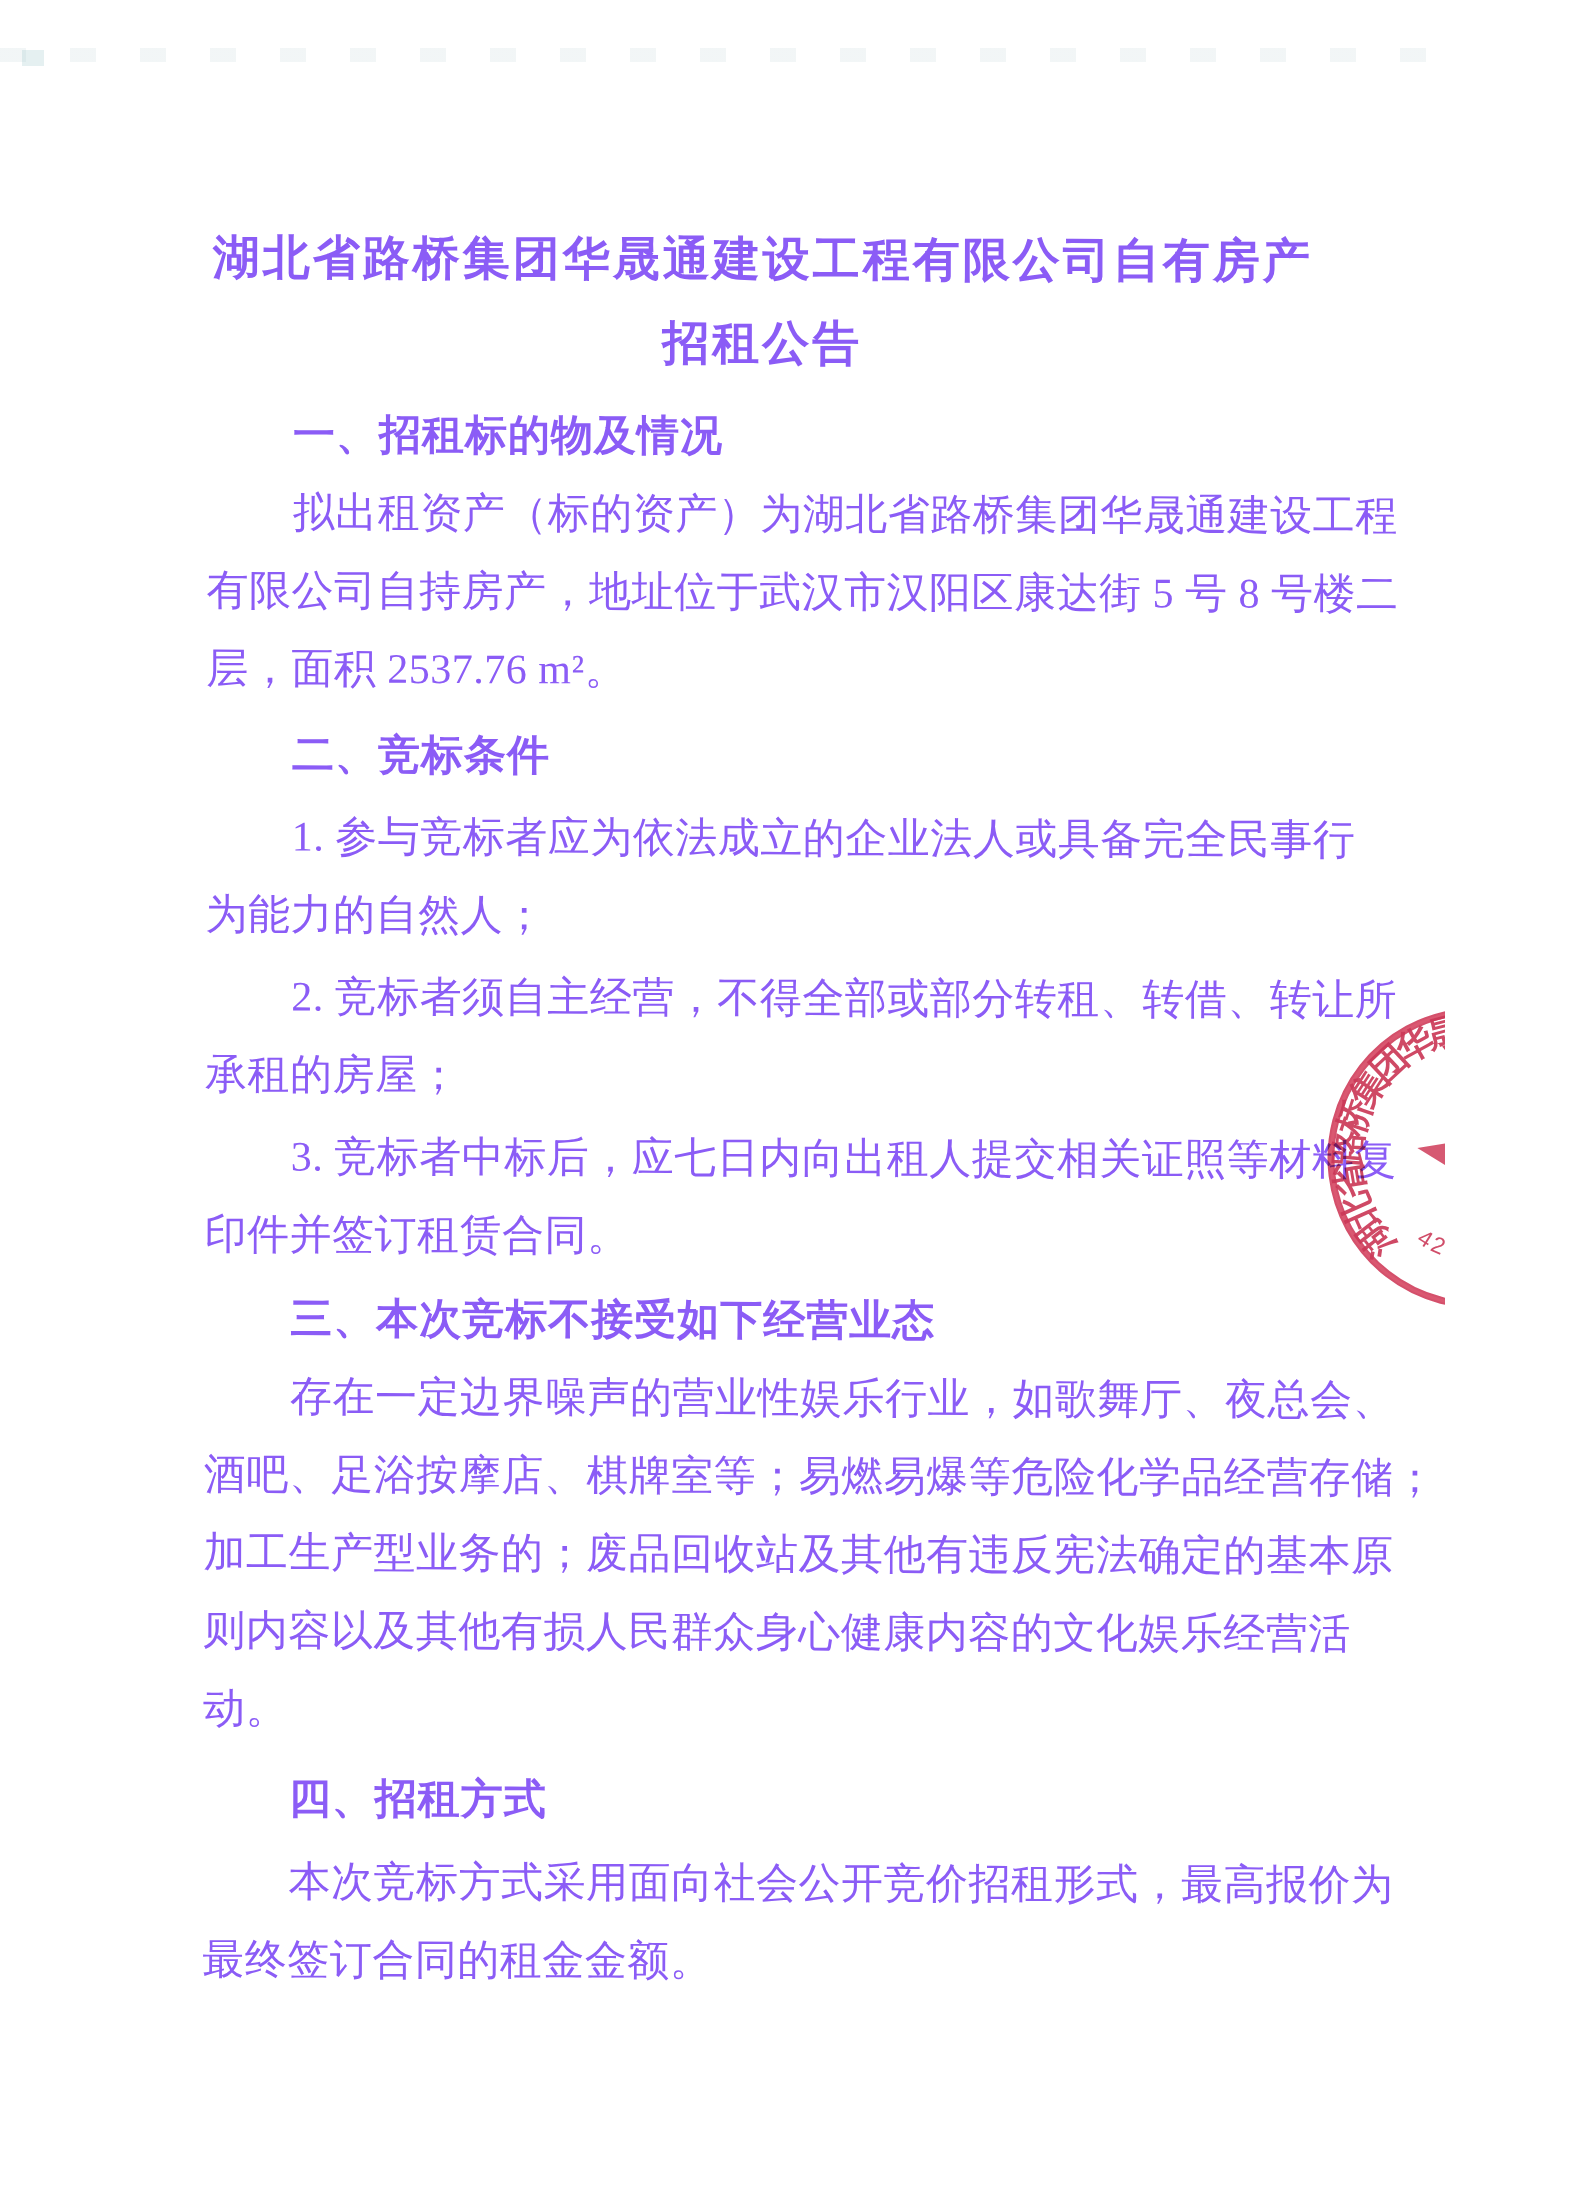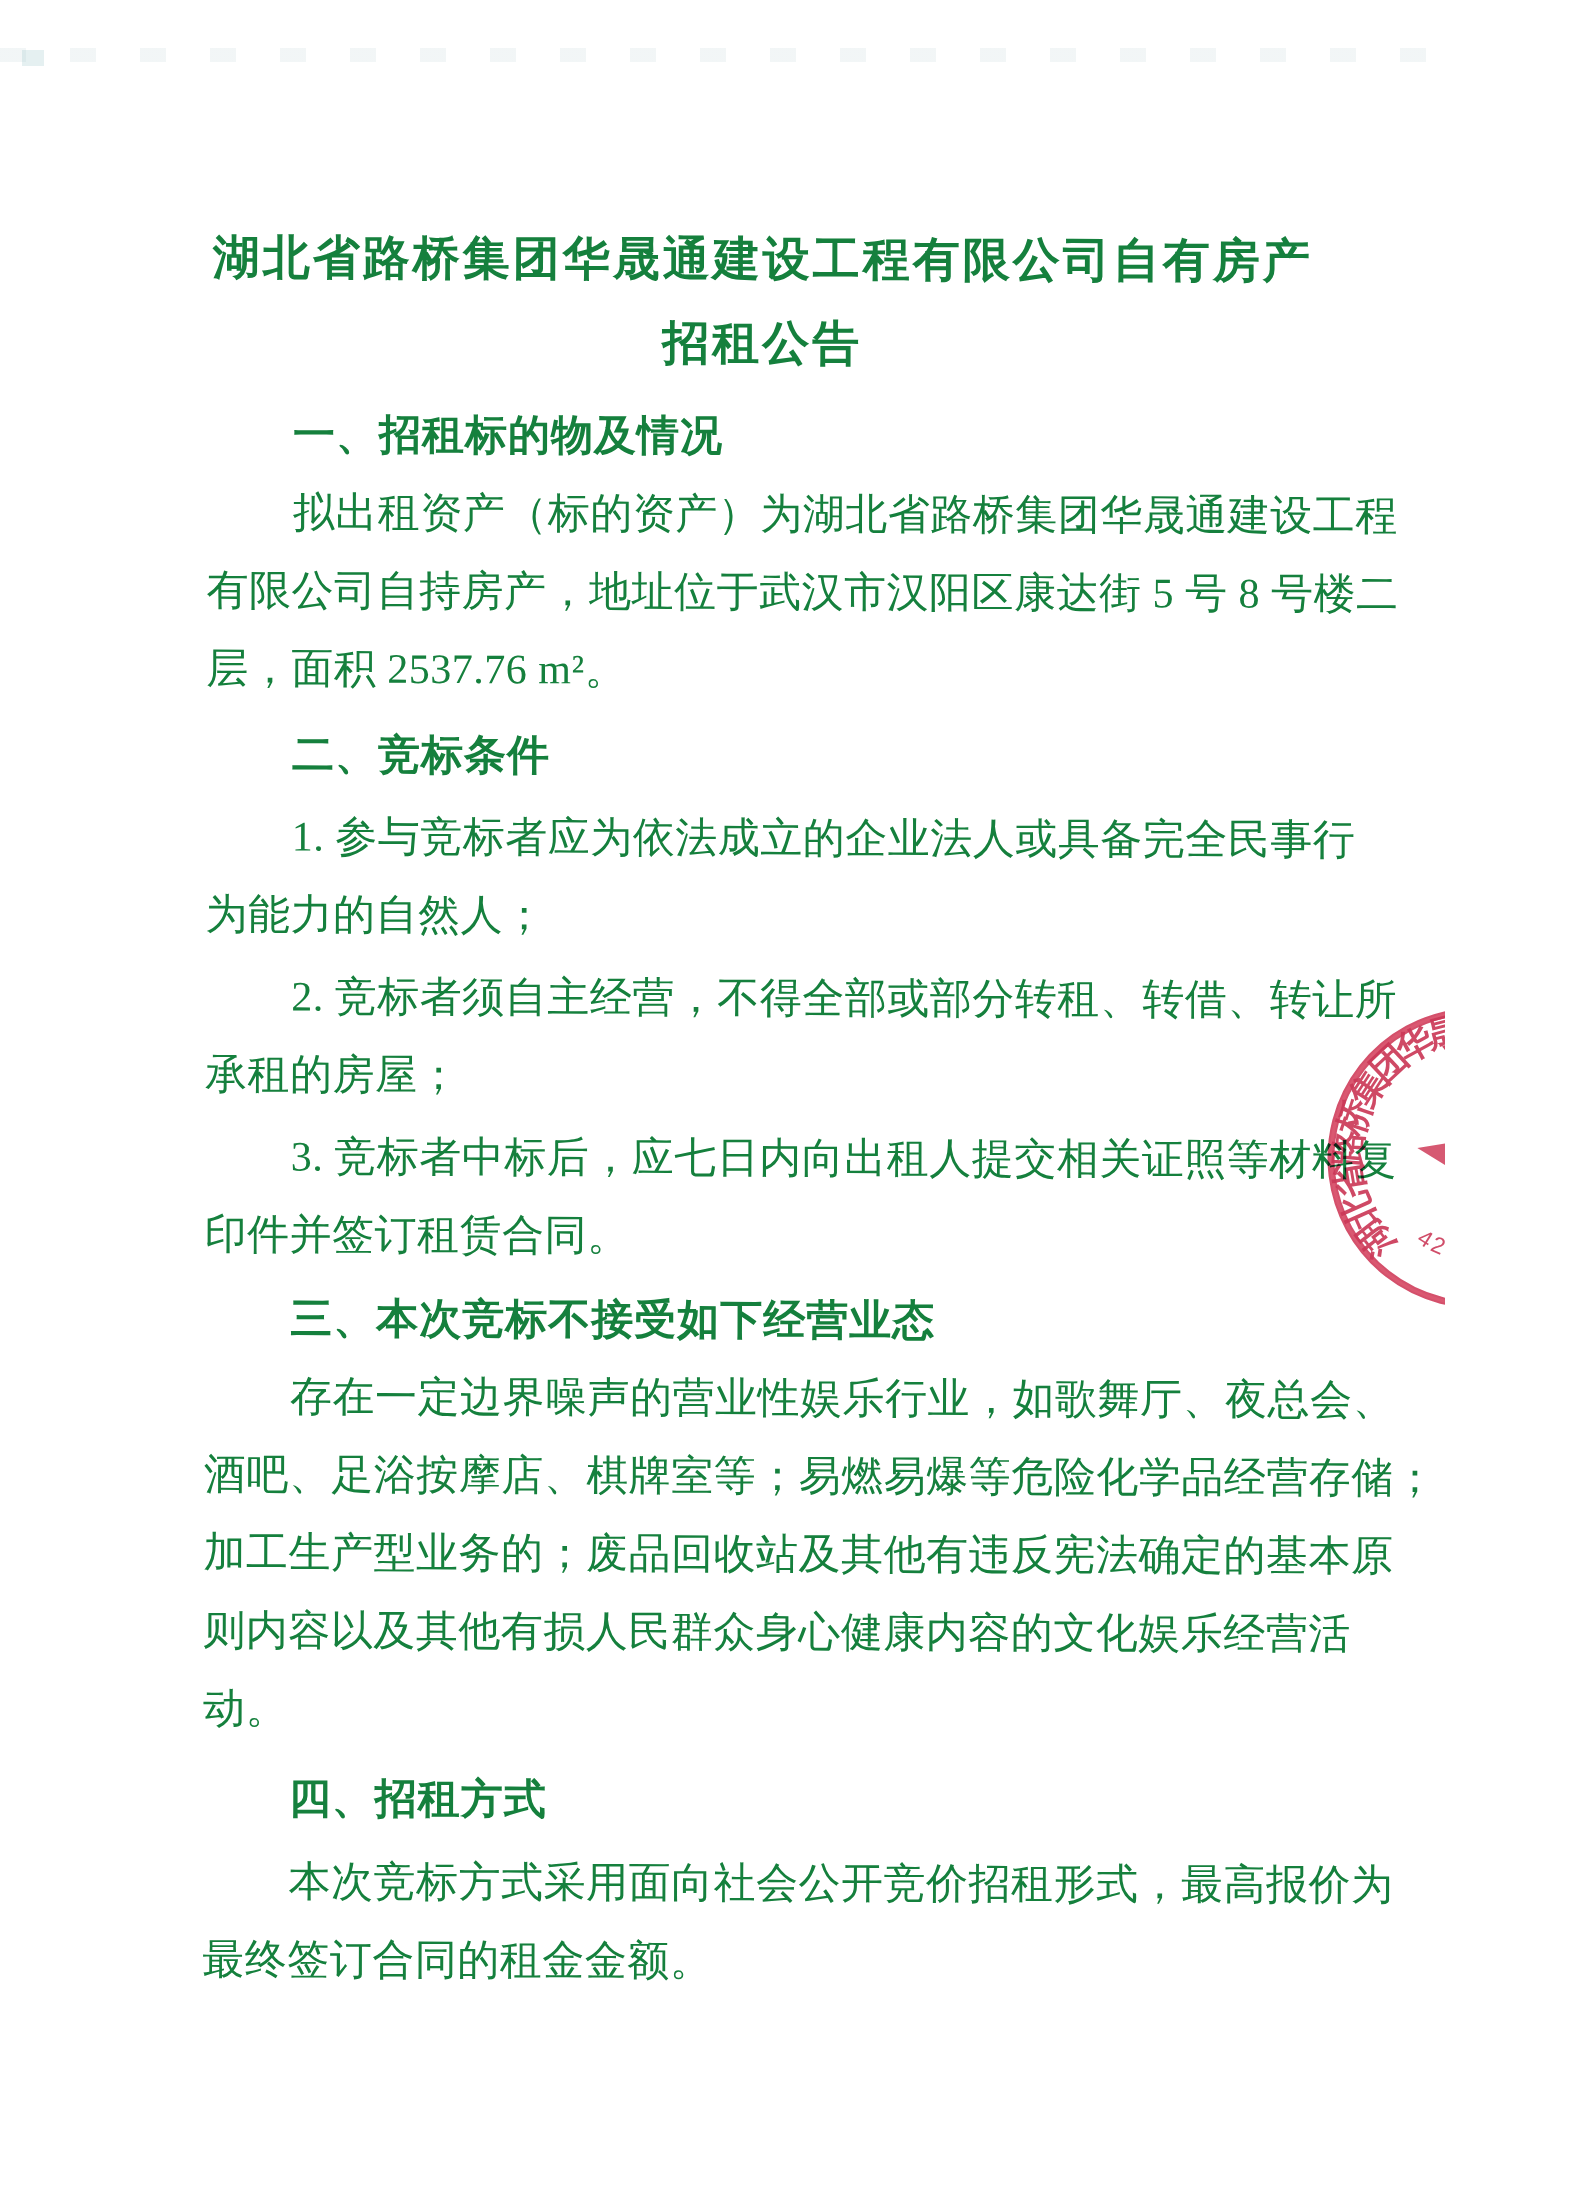--- a/index.html
+++ b/index.html
@@ -2,21 +2,21 @@
 <html><head>
 <meta charset="utf-8">
 <style>
   html,body { margin:0; padding:0; background:#ffffff; }
   .page {
     position:relative;
     width:1445px; height:2190px;
     background:#ffffff;
     overflow:hidden;
     font-family:"Liberation Serif", serif;
-    color:#15803d;
+    color:#8b5cf6;
   }
   
   .noise-band {
     position:absolute; left:0; top:48px; width:1500px; height:14px;
     background:repeating-linear-gradient(90deg,
       rgba(170,195,200,0.22) 0px, rgba(170,195,200,0.22) 26px,
       rgba(255,255,255,0) 26px, rgba(255,255,255,0) 70px);
     opacity:.7;
   }
   .corner-mark {

